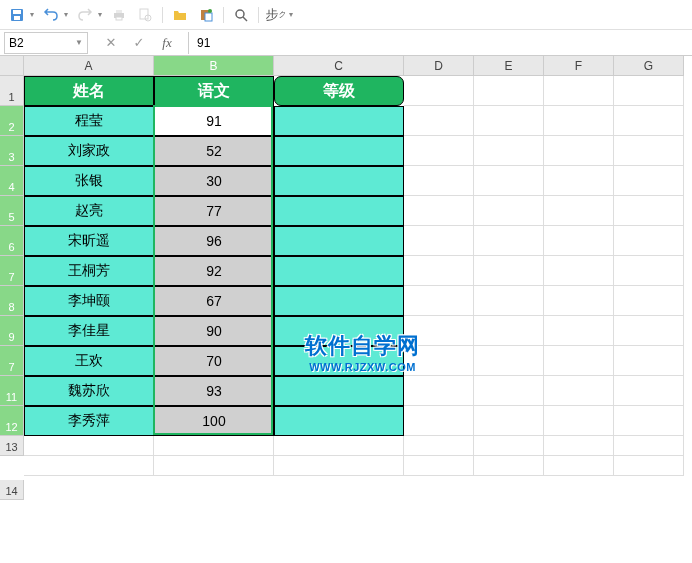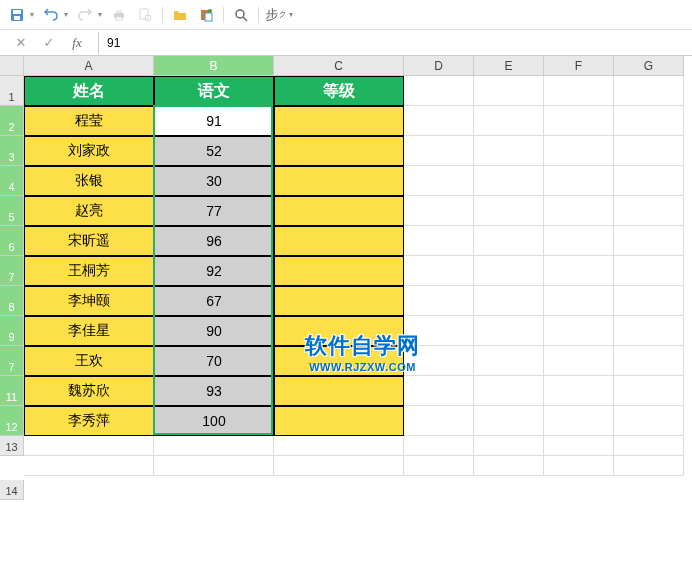--- a/index.html
+++ b/index.html
@@ -146,21 +146,21 @@
     }
     .cell.header-cell {
       background: #1fb560;
       color: #fff;
       font-weight: bold;
       border: 1px solid #000;
       font-size: 16px;
     }
     .cell.data-cell {
       border: 1px solid #000;
-      background: #fde047;
+      background: #5eead4;
     }
     .cell.selected-range {
       background: #d0d0d0;
     }
     .cell.active-cell {
       background: #fff;
     }
     .selection-border {
       position: absolute;
       border: 2px solid #1fb560;
@@ -246,20 +246,24 @@
   </span>
   <span class="tool-sep"></span>
   <span class="tool-icon" style="font-size:13px;font-family:serif;">
       <span>步</span>
       <sup style="font-size:8px">ク</sup>
     </span>
   <span class="dropdown-arrow">▾</span>
 </div>
 
 <div class="formula-bar">
+  <div class="name-box">
+    <span>B2</span>
+    <span class="name-box-arrow">▼</span>
+  </div>
   <div class="formula-btns">
     <span class="formula-btn">✕</span>
     <span class="formula-btn">✓</span>
     <span class="formula-btn fx-label">fx</span>
   </div>
   <input class="formula-input" value="91" style="">
 </div>
 
 <div class="grid-area">
   <div class="corner-box"></div>
@@ -346,21 +350,21 @@
       <div class="cell " style="left: 590px; top: 360px; width: 70px; height: 20px;"></div>
       <div class="cell " style="left: 0px; top: 380px; width: 130px; height: 20px;"></div>
       <div class="cell " style="left: 130px; top: 380px; width: 120px; height: 20px;"></div>
       <div class="cell " style="left: 250px; top: 380px; width: 130px; height: 20px;"></div>
       <div class="cell " style="left: 380px; top: 380px; width: 70px; height: 20px;"></div>
       <div class="cell " style="left: 450px; top: 380px; width: 70px; height: 20px;"></div>
       <div class="cell " style="left: 520px; top: 380px; width: 70px; height: 20px;"></div>
       <div class="cell " style="left: 590px; top: 380px; width: 70px; height: 20px;"></div>
       <div class="cell header-cell" style="left: 0px; top: 0px; width: 130px; height: 30px;">姓名</div>
       <div class="cell header-cell" style="left: 130px; top: 0px; width: 120px; height: 30px;">语文</div>
-      <div class="cell header-cell" style="left: 250px; top: 0px; width: 130px; height: 30px;">等级</div>
+      <div class="cell header-cell" style="left: 250px; top: 0px; width: 130px; height: 30px; border-radius: 7px;">等级</div>
       <div class="cell data-cell" style="left: 0px; top: 30px; width: 130px; height: 30px;">程莹</div>
       <div class="cell data-cell active-cell" style="left: 130px; top: 30px; width: 120px; height: 30px;">91</div>
       <div class="cell data-cell" style="left: 250px; top: 30px; width: 130px; height: 30px;"></div>
       <div class="cell data-cell" style="left: 0px; top: 60px; width: 130px; height: 30px;">刘家政</div>
       <div class="cell data-cell selected-range" style="left: 130px; top: 60px; width: 120px; height: 30px;">52</div>
       <div class="cell data-cell" style="left: 250px; top: 60px; width: 130px; height: 30px;"></div>
       <div class="cell data-cell" style="left: 0px; top: 90px; width: 130px; height: 30px;">张银</div>
       <div class="cell data-cell selected-range" style="left: 130px; top: 90px; width: 120px; height: 30px;">30</div>
       <div class="cell data-cell" style="left: 250px; top: 90px; width: 130px; height: 30px;"></div>
       <div class="cell data-cell" style="left: 0px; top: 120px; width: 130px; height: 30px;">赵亮</div>

